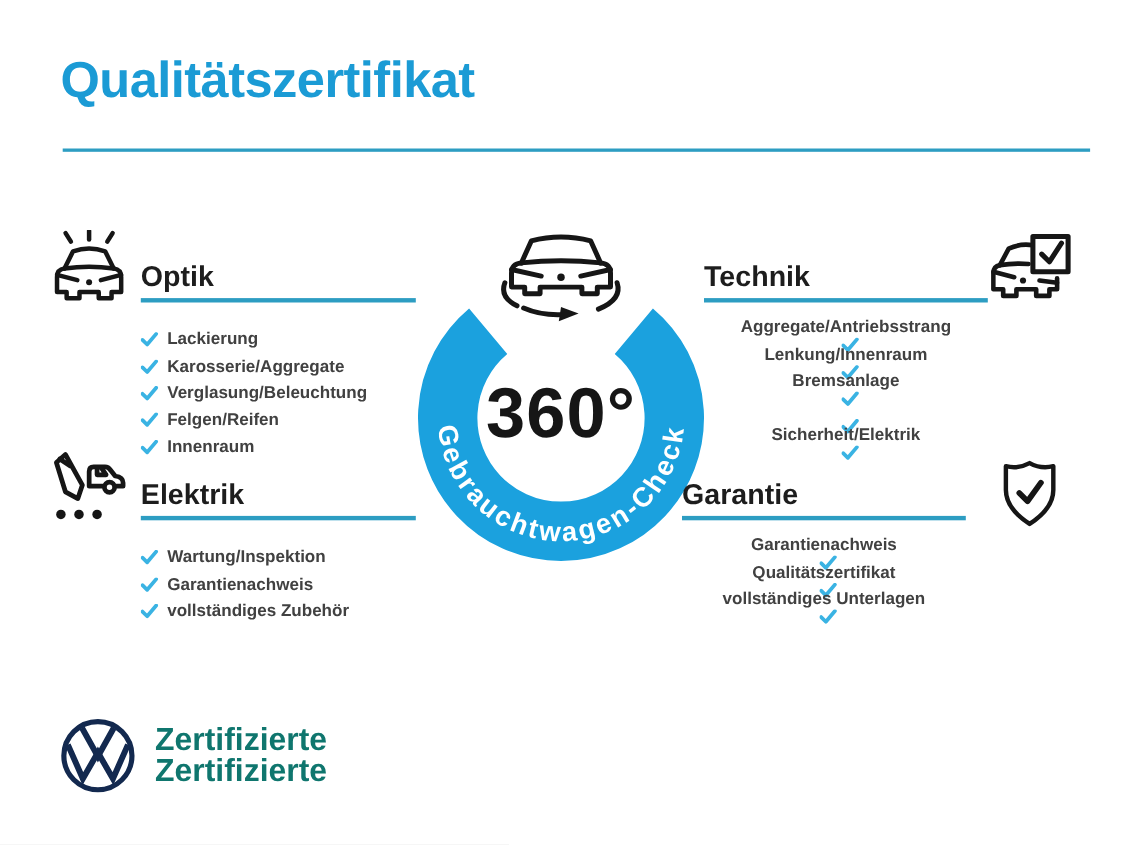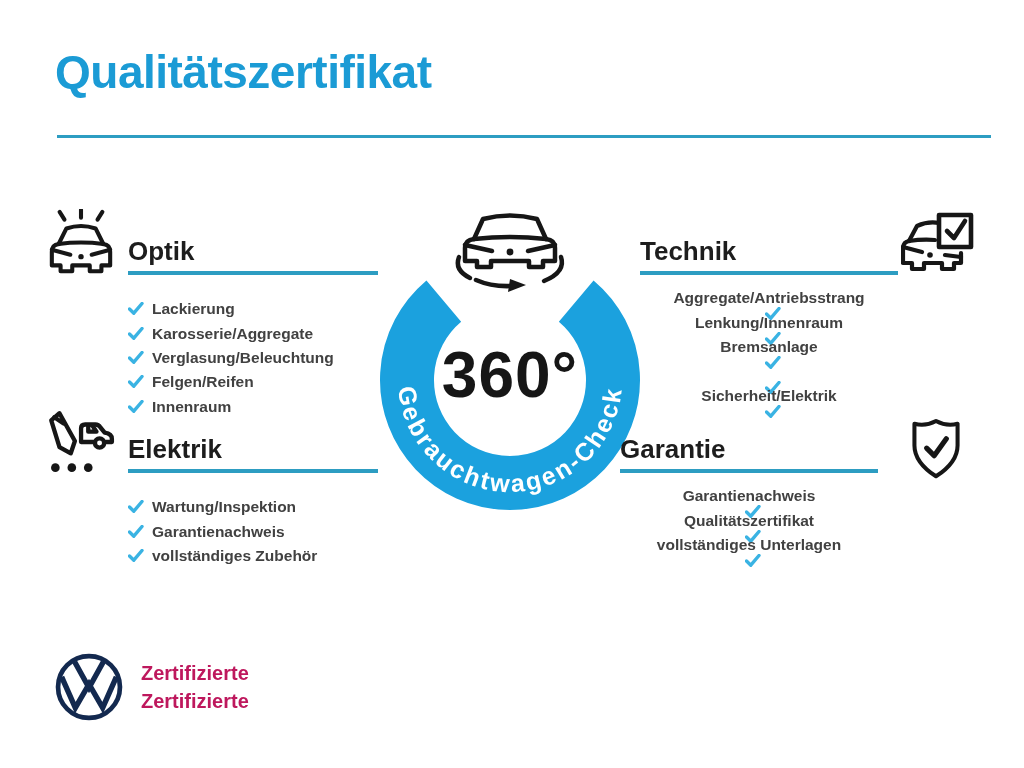--- a/index.html
+++ b/index.html
@@ -45,21 +45,21 @@
   .ic-technik{left:901px;top:209px;width:76px;height:76px;}
   .ic-garantie{left:906px;top:417px;width:60px;height:68px;}
   
   .badge{position:absolute;left:375px;top:185px;width:270px;height:330px;}
   .ringtxt{font-family:"Liberation Sans",sans-serif;font-size:25px;font-weight:bold;fill:#ffffff;letter-spacing:2.5px;}
   .deg{font-family:"Liberation Sans",sans-serif;font-size:64px;font-weight:bold;fill:#161616;letter-spacing:1px;}
   
   .vw-logo{position:absolute;left:53px;top:651px;width:72px;height:72px;}
   .footer-text{
     position:absolute;left:141px;top:659px;
-    font-size:20px;line-height:28px;font-weight:bold;color:#be185d;
+    font-size:29px;line-height:28px;font-weight:bold;color:#0f766e;
   }
 </style>
 </head>
 <body>
 
 <div class="canvas">
 
   <h1 class="title">Qualitätszertifikat</h1>
   <div class="top-rule"></div>
 

